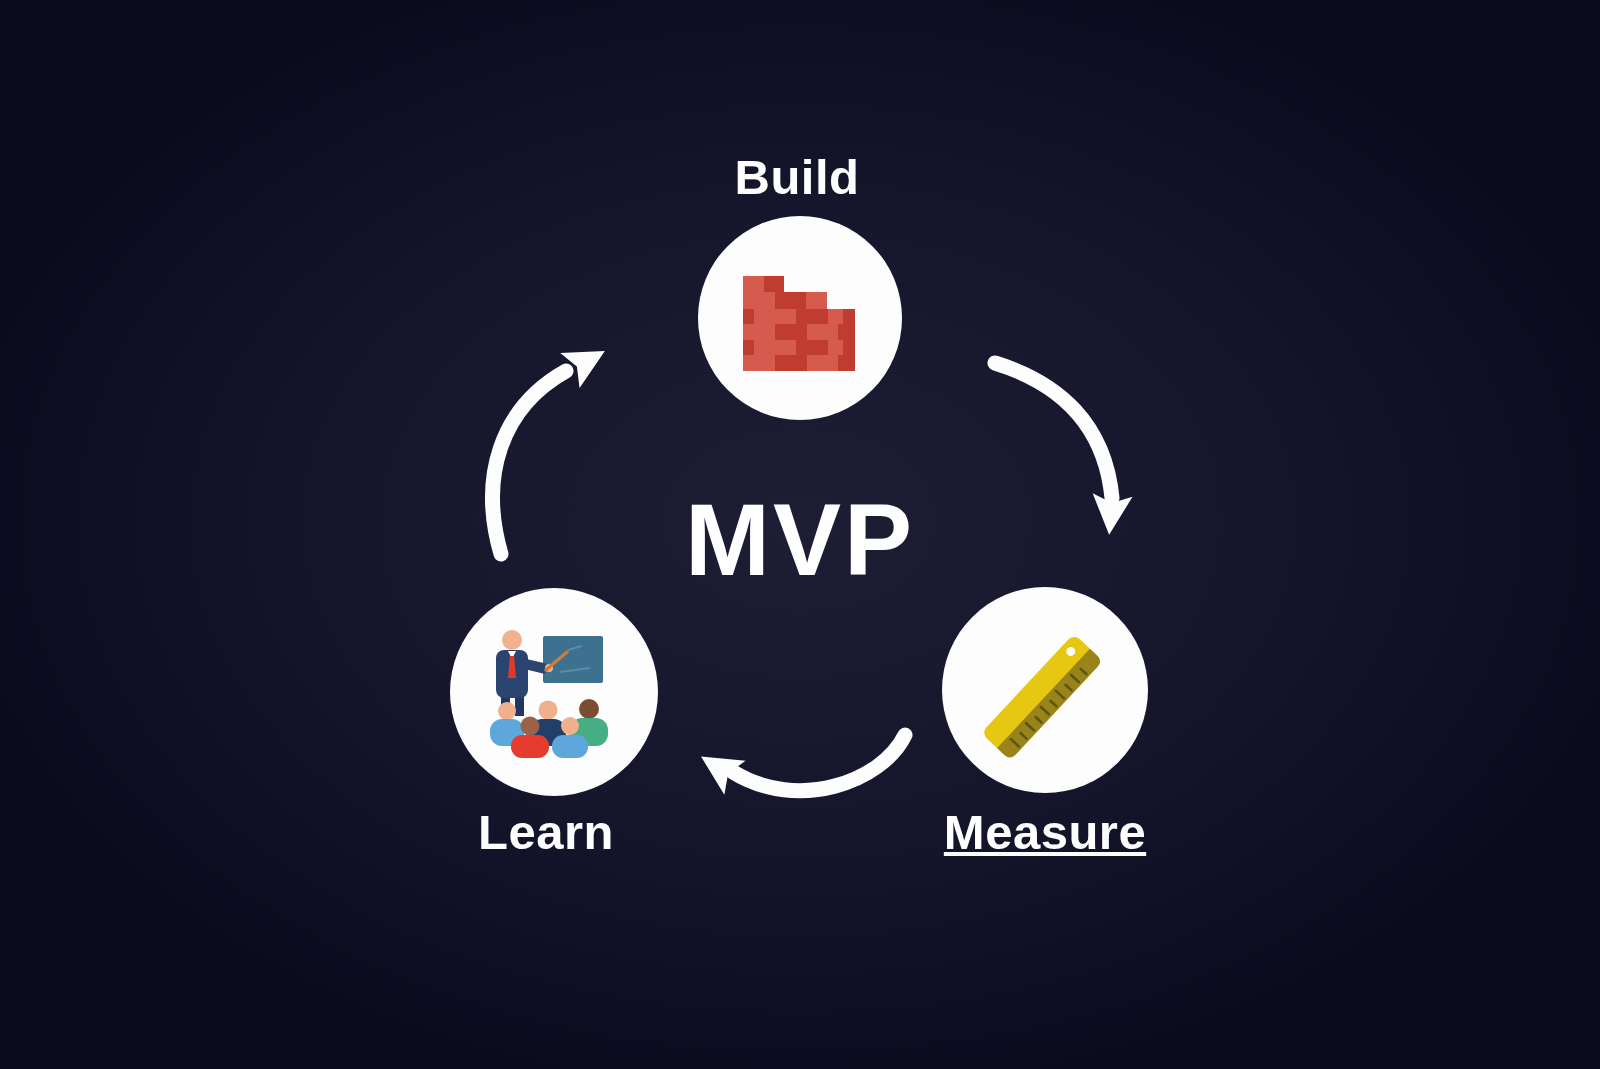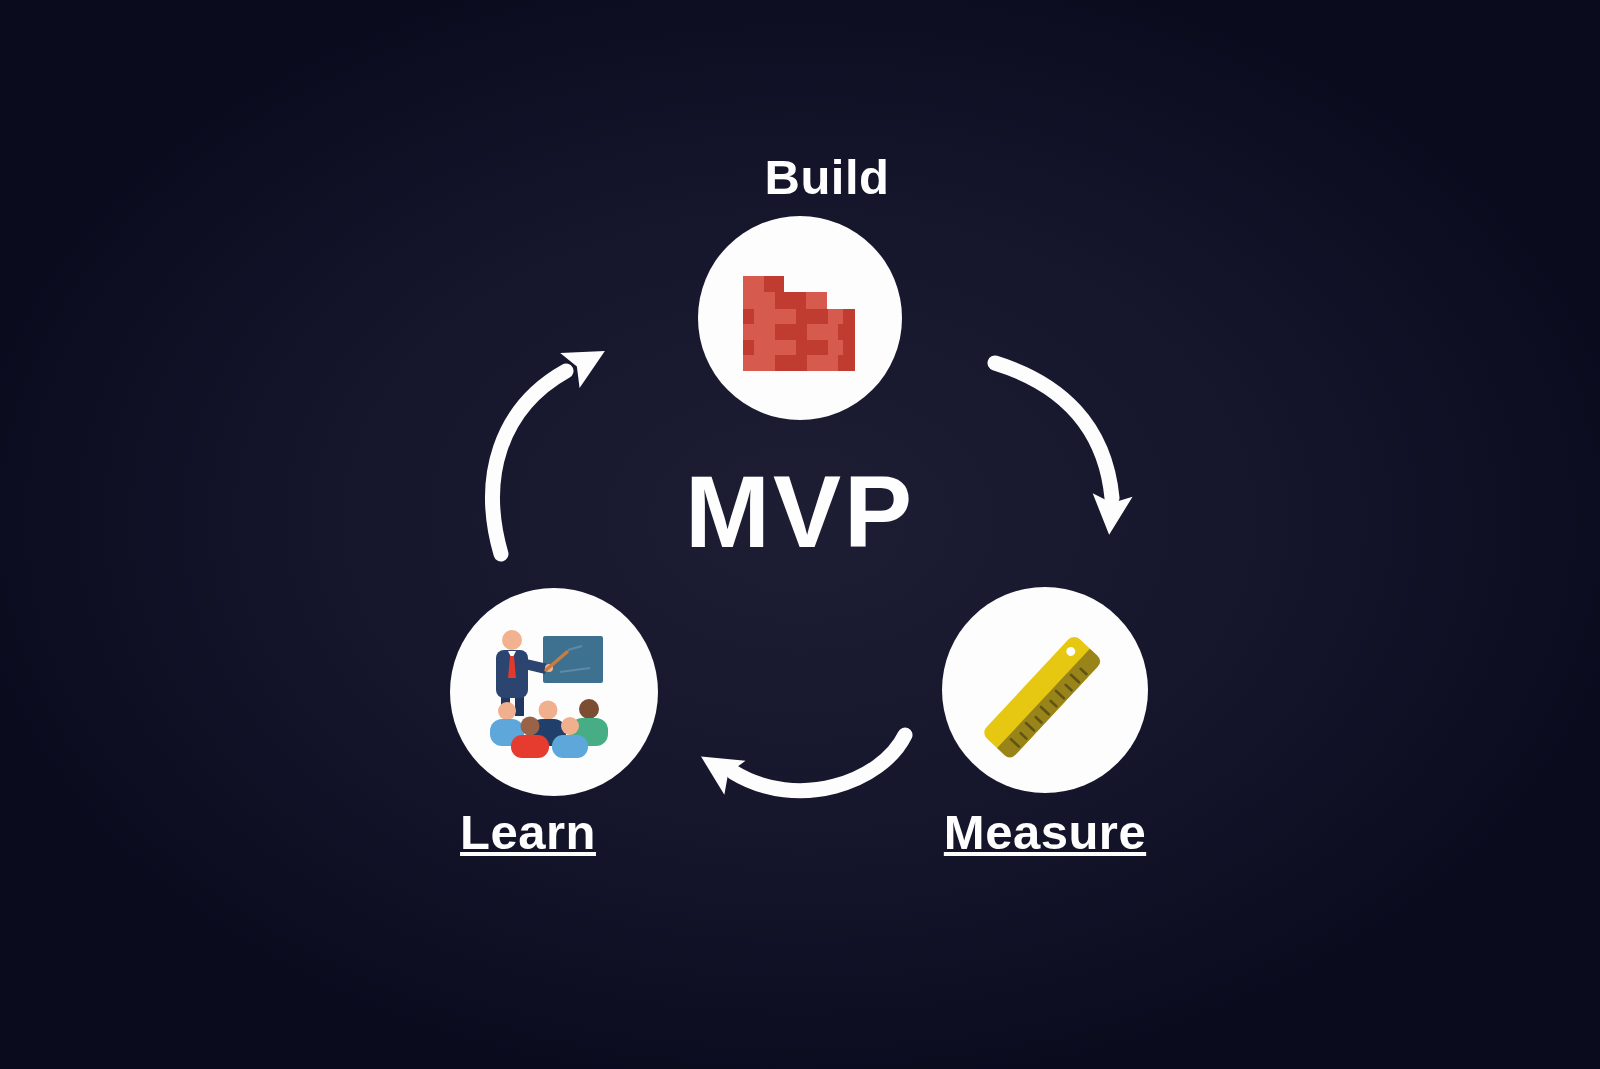--- a/index.html
+++ b/index.html
@@ -26,30 +26,30 @@
     transform: translate(-50%, -50%);
     color: #fefefe;
     font-weight: 700;
     font-size: 49px;
     letter-spacing: 0.5px;
     white-space: nowrap;
   }
   .title-mvp {
     position: absolute;
     left: 800px;
-    top: 512px;
+    top: 540px;
     transform: translate(-50%, -50%);
     color: #fefefe;
     font-weight: 700;
     font-size: 102px;
     letter-spacing: 3px;
     white-space: nowrap;
   }
-  #label-build   { left: 797px;  top: 177px; margin-left: 30px; }
-  #label-learn   { left: 528px;  top: 832px; text-decoration: underline; }
+  #label-build   { left: 797px;  top: 177px; }
+  #label-learn   { left: 546px;  top: 832px; }
   #label-measure { left: 1045px; top: 832px; text-decoration: underline; }
 </style>
 </head>
 <body>
 
 <div class="canvas">
 
   <svg class="layer" width="1600" height="1069" viewBox="0 0 1600 1069">
     <defs>
       <path id="arrowhead" d="M -7 -20 L 33 0 L -7 20 L 1 0 Z"></path>

